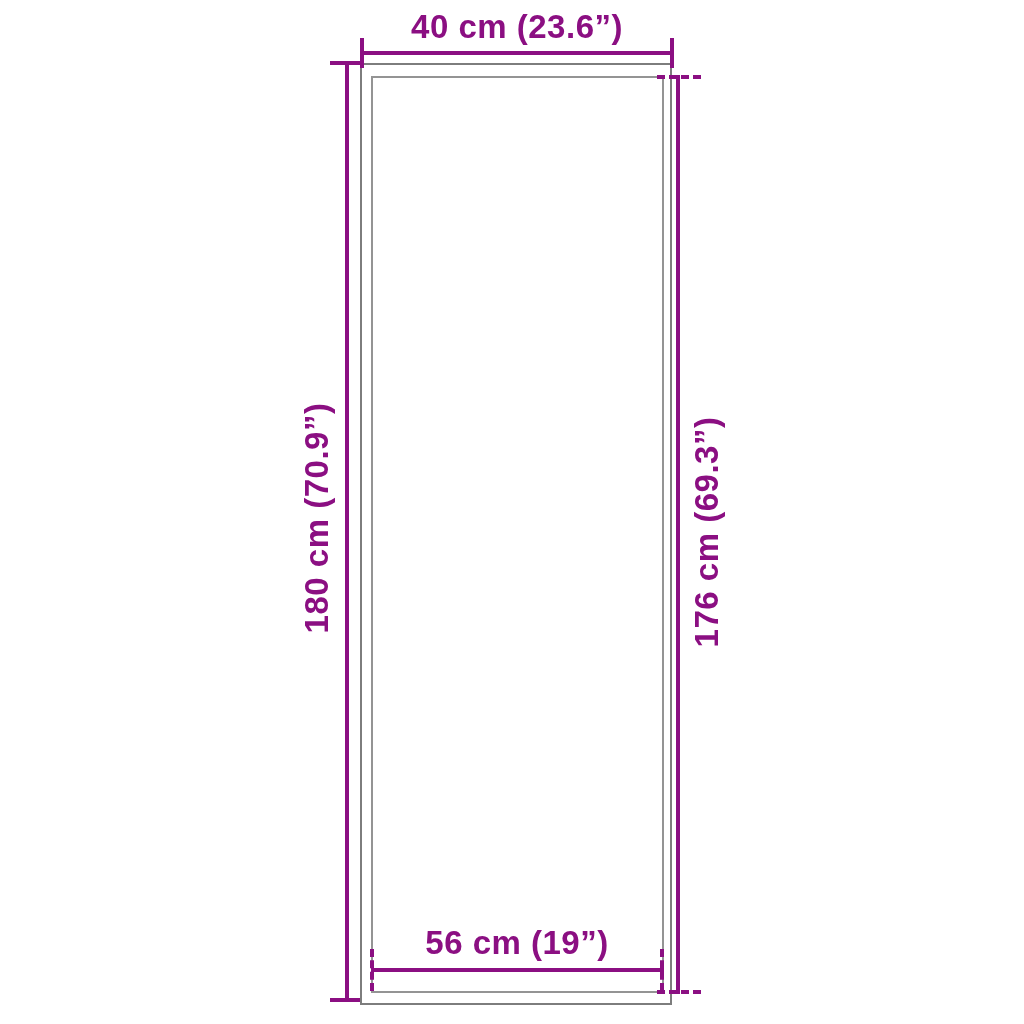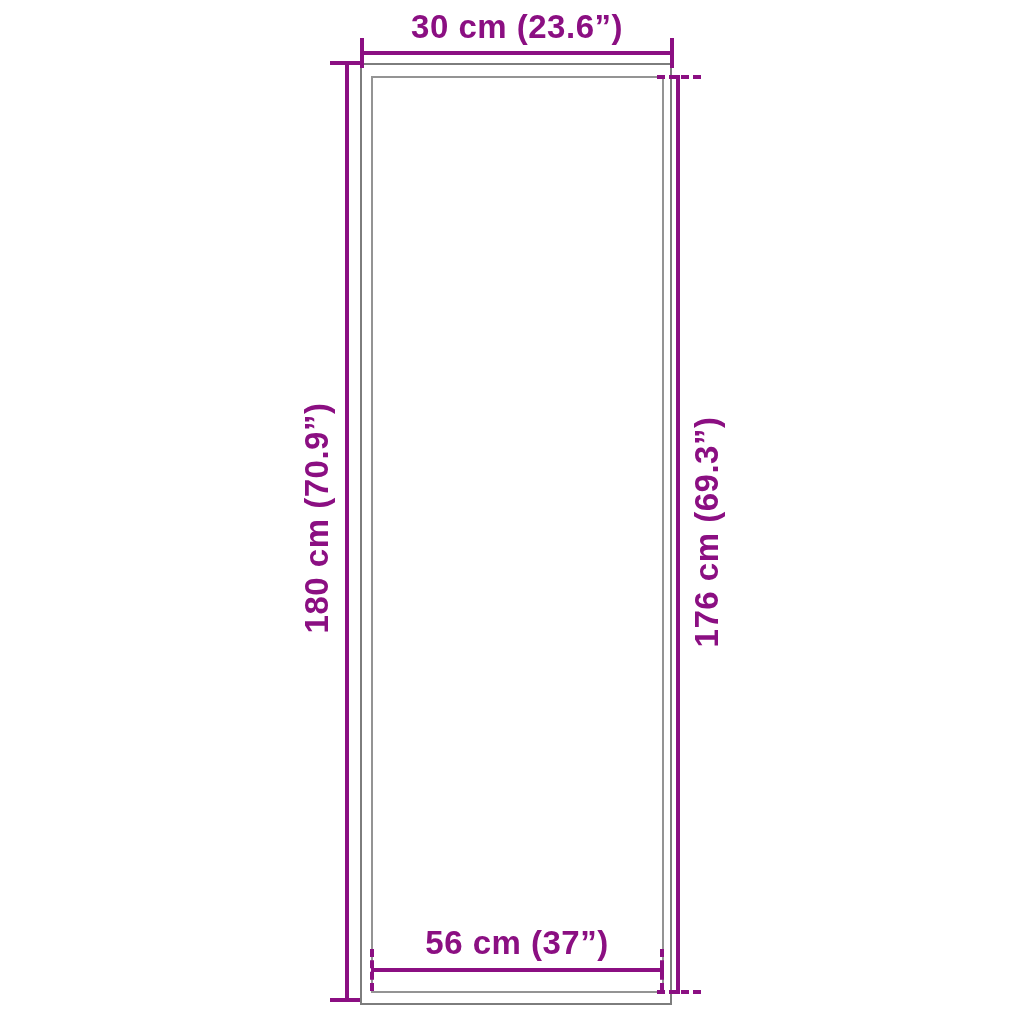--- a/index.html
+++ b/index.html
@@ -89,30 +89,30 @@
 <body>
 
 <div class="canvas">
 
   <div class="rect-outer"></div>
   <div class="rect-inner"></div>
 
   <div class="dim-line top-line"></div>
   <div class="tick-solid top-tick-l"></div>
   <div class="tick-solid top-tick-r"></div>
-  <div class="dim-label top-label">30 cm (23.6”)</div>
+  <div class="dim-label top-label">40 cm (23.6”)</div>
 
   <div class="dim-line left-line"></div>
   <div class="tick-solid left-tick-t"></div>
   <div class="tick-solid left-tick-b"></div>
   <div class="dim-label rot left-label">180 cm (70.9”)</div>
 
   <div class="dim-line right-line"></div>
   <div class="tick-dashed-h right-tick-t"></div>
   <div class="tick-dashed-h right-tick-b"></div>
   <div class="dim-label rot right-label">176 cm (69.3”)</div>
 
   <div class="dim-line bottom-line"></div>
   <div class="tick-dashed-v bottom-tick-l"></div>
   <div class="tick-dashed-v bottom-tick-r"></div>
-  <div class="dim-label bottom-label">56 cm (37”)</div>
+  <div class="dim-label bottom-label">56 cm (19”)</div>
 
 </div>
 
 </body></html>

